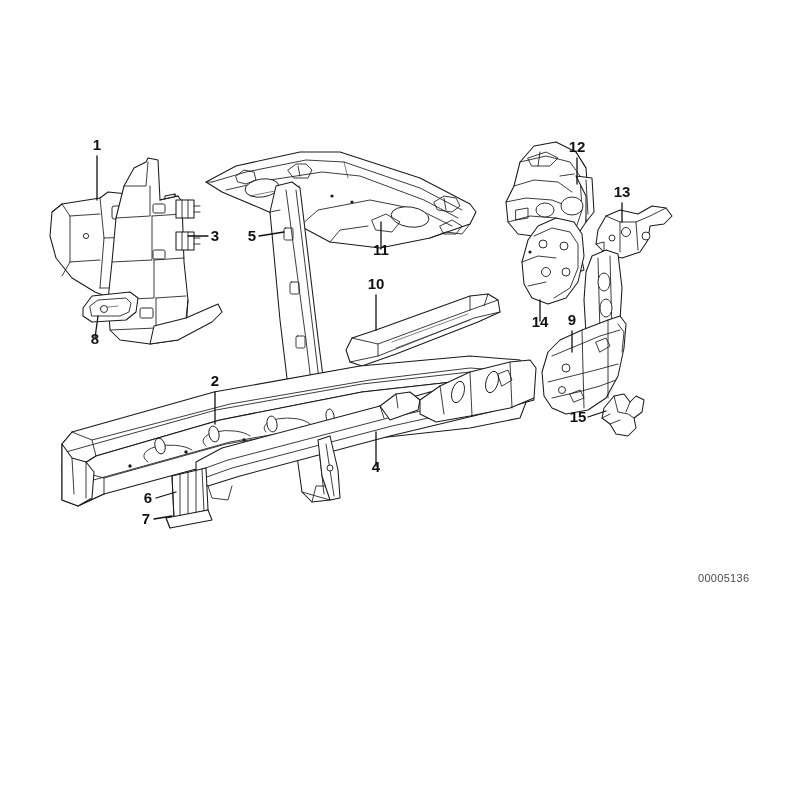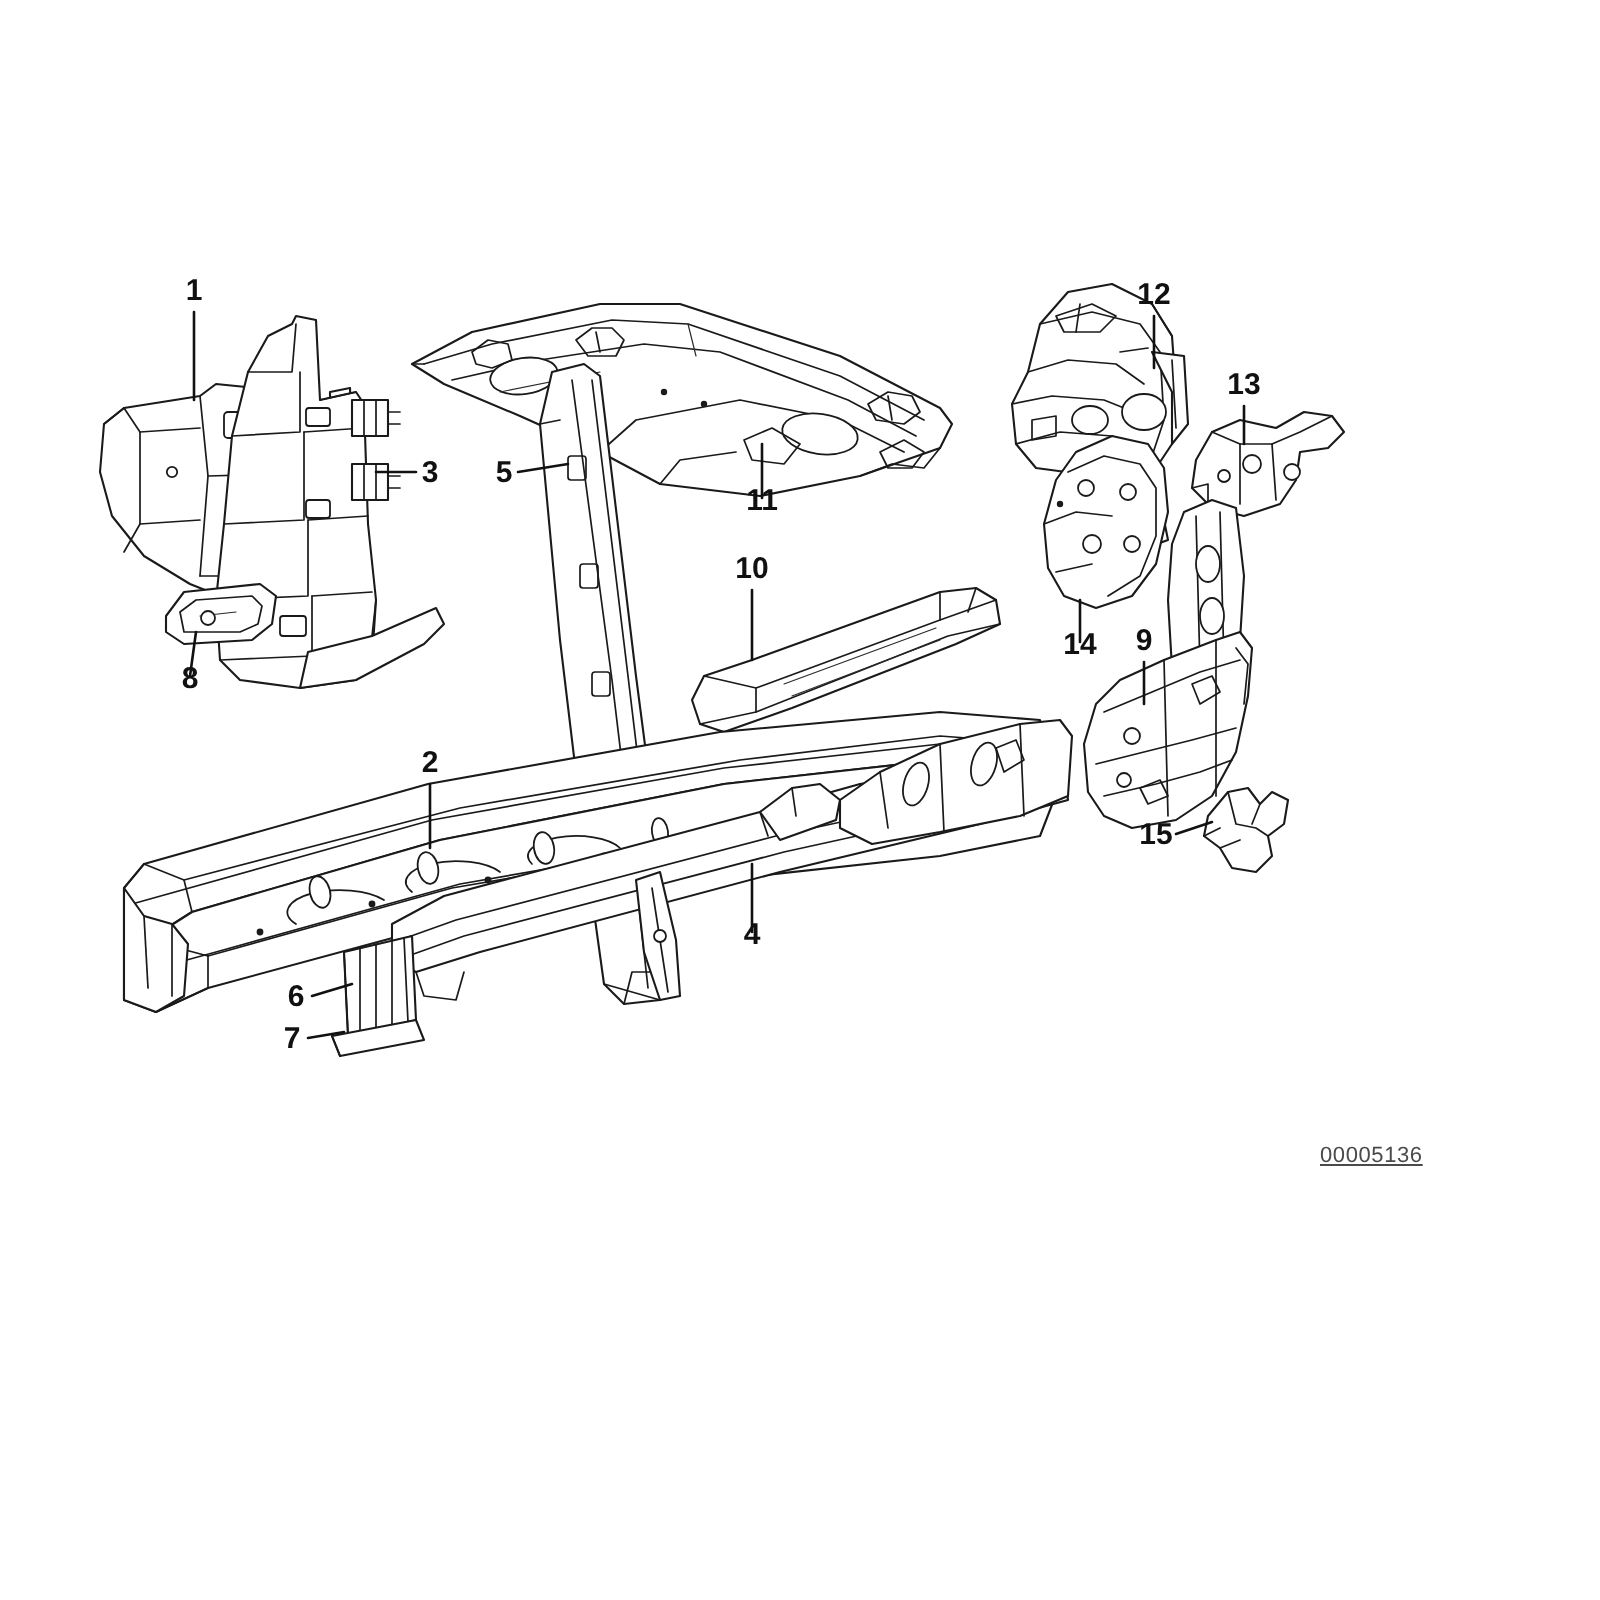--- a/index.html
+++ b/index.html
@@ -70,28 +70,27 @@
   .hole {
     fill: #ffffff;
     stroke: #1a1a1a;
     stroke-width: 0.9;
   }
   .dot {
     fill: #1a1a1a;
   }
   .diagram-id {
     position: absolute;
-    left: 660px;
+    left: 698px;
     top: 572px;
     font-family: "Liberation Sans", sans-serif;
     font-size: 11px;
     color: #4a4a4a;
     letter-spacing: 0.3px;
     white-space: nowrap;
-    text-decoration: underline;
   }
   #footer {
     position: absolute;
     left: 0;
     top: 700px;
     width: 800px;
     height: 100px;
   }
 </style>
 </head>

